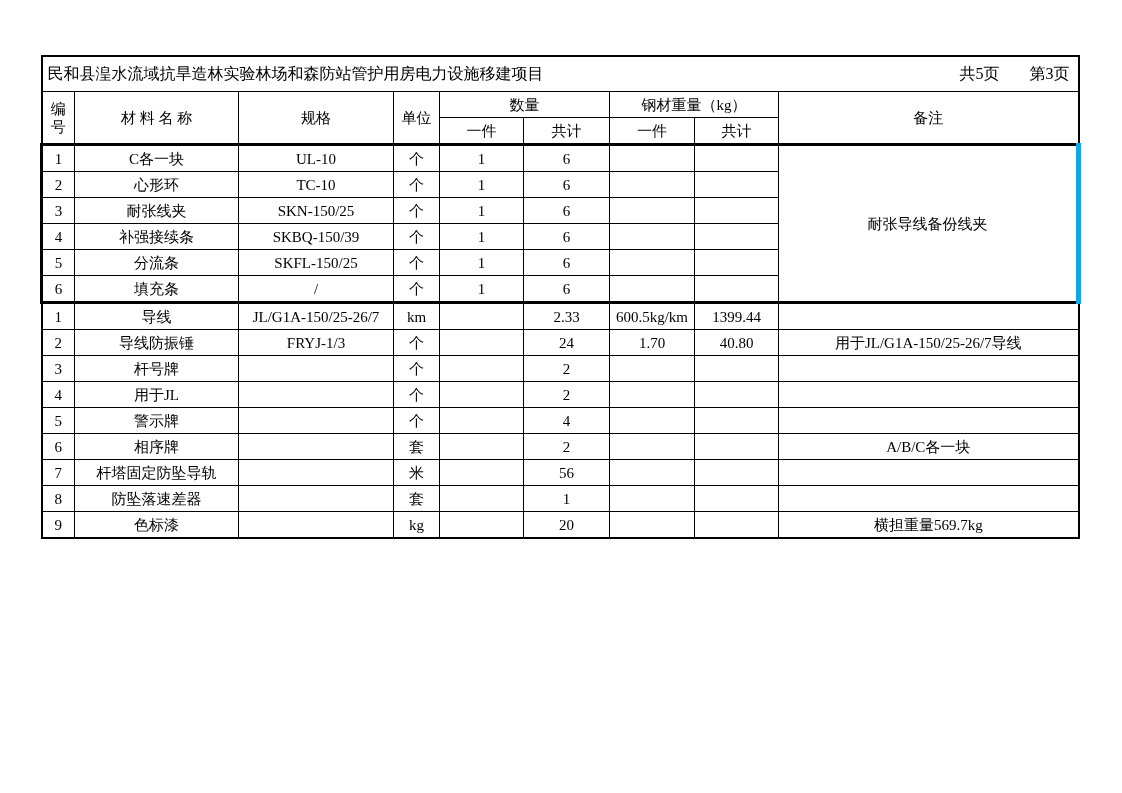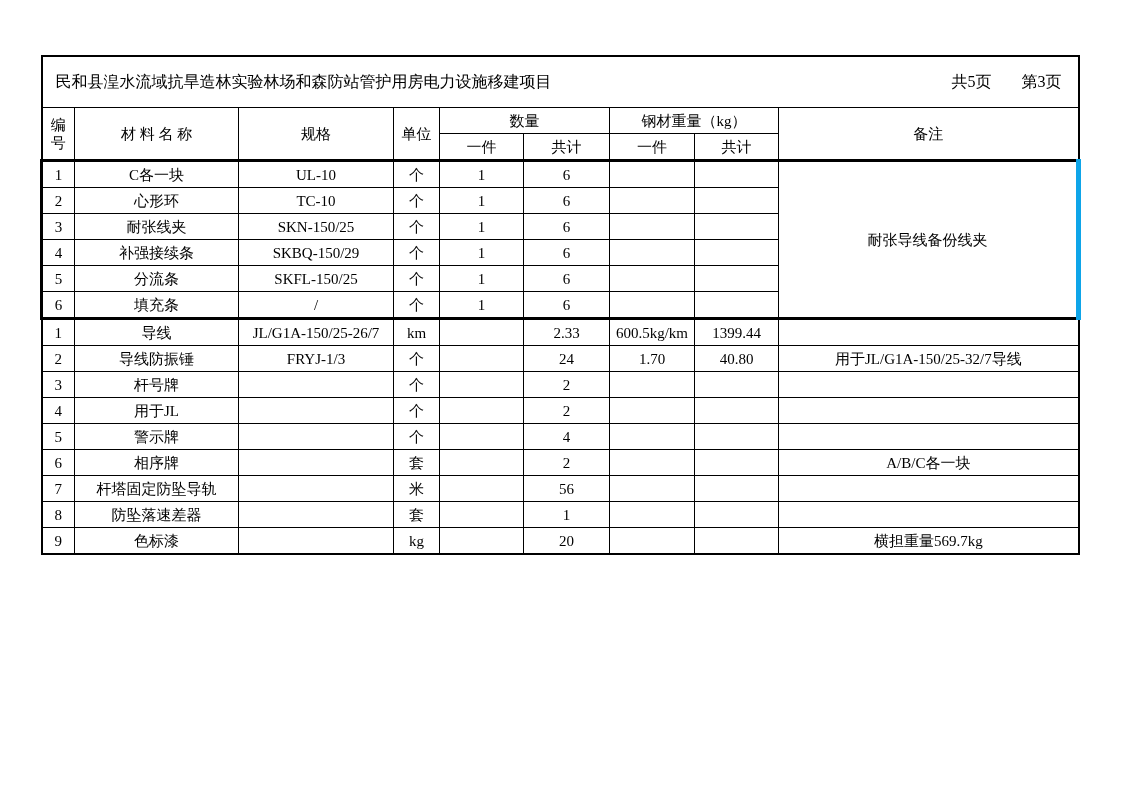--- a/index.html
+++ b/index.html
@@ -20,21 +20,21 @@
     text-align:center;
     vertical-align:middle;
     padding:0 2px;
     overflow:hidden;
     white-space:nowrap;
     line-height:1.2;
   }
   tr.title-row td{
     height:34px;
     text-align:left;
-    padding:8px;
+    padding:0;
   }
   .title-flex{display:flex;align-items:center;width:100%;font-size:16px;}
   .title-text{padding-left:5px;}
   .title-spacer{flex:1;}
   .pages-total{margin-right:30px;font-family:Liberation Serif, serif;}
   .page-current{margin-right:8px;text-align:center;}
   tr.hrow th{height:25px;}
   th.th-no{white-space:pre-line;padding:0;}
   tr.drow td{height:25px;}
   
@@ -117,21 +117,21 @@
     <td>个</td>
     <td>1</td>
     <td>6</td>
     <td></td>
     <td></td>
 
   </tr>
         <tr class="drow">
     <td>4</td>
     <td>补强接续条</td>
-    <td>SKBQ-150/29</td>
+    <td>SKBQ-150/39</td>
     <td>个</td>
     <td>1</td>
     <td>6</td>
     <td></td>
     <td></td>
 
   </tr>
         <tr class="drow">
     <td>5</td>
     <td>分流条</td>
@@ -169,21 +169,21 @@
   </tr>
         <tr class="drow">
     <td>2</td>
     <td>导线防振锤</td>
     <td>FRYJ-1/3</td>
     <td>个</td>
     <td></td>
     <td>24</td>
     <td>1.70</td>
     <td>40.80</td>
-    <td>用于JL/G1A-150/25-32/7导线</td>
+    <td>用于JL/G1A-150/25-26/7导线</td>
   </tr>
         <tr class="drow">
     <td>3</td>
     <td>杆号牌</td>
     <td></td>
     <td>个</td>
     <td></td>
     <td>2</td>
     <td></td>
     <td></td>

